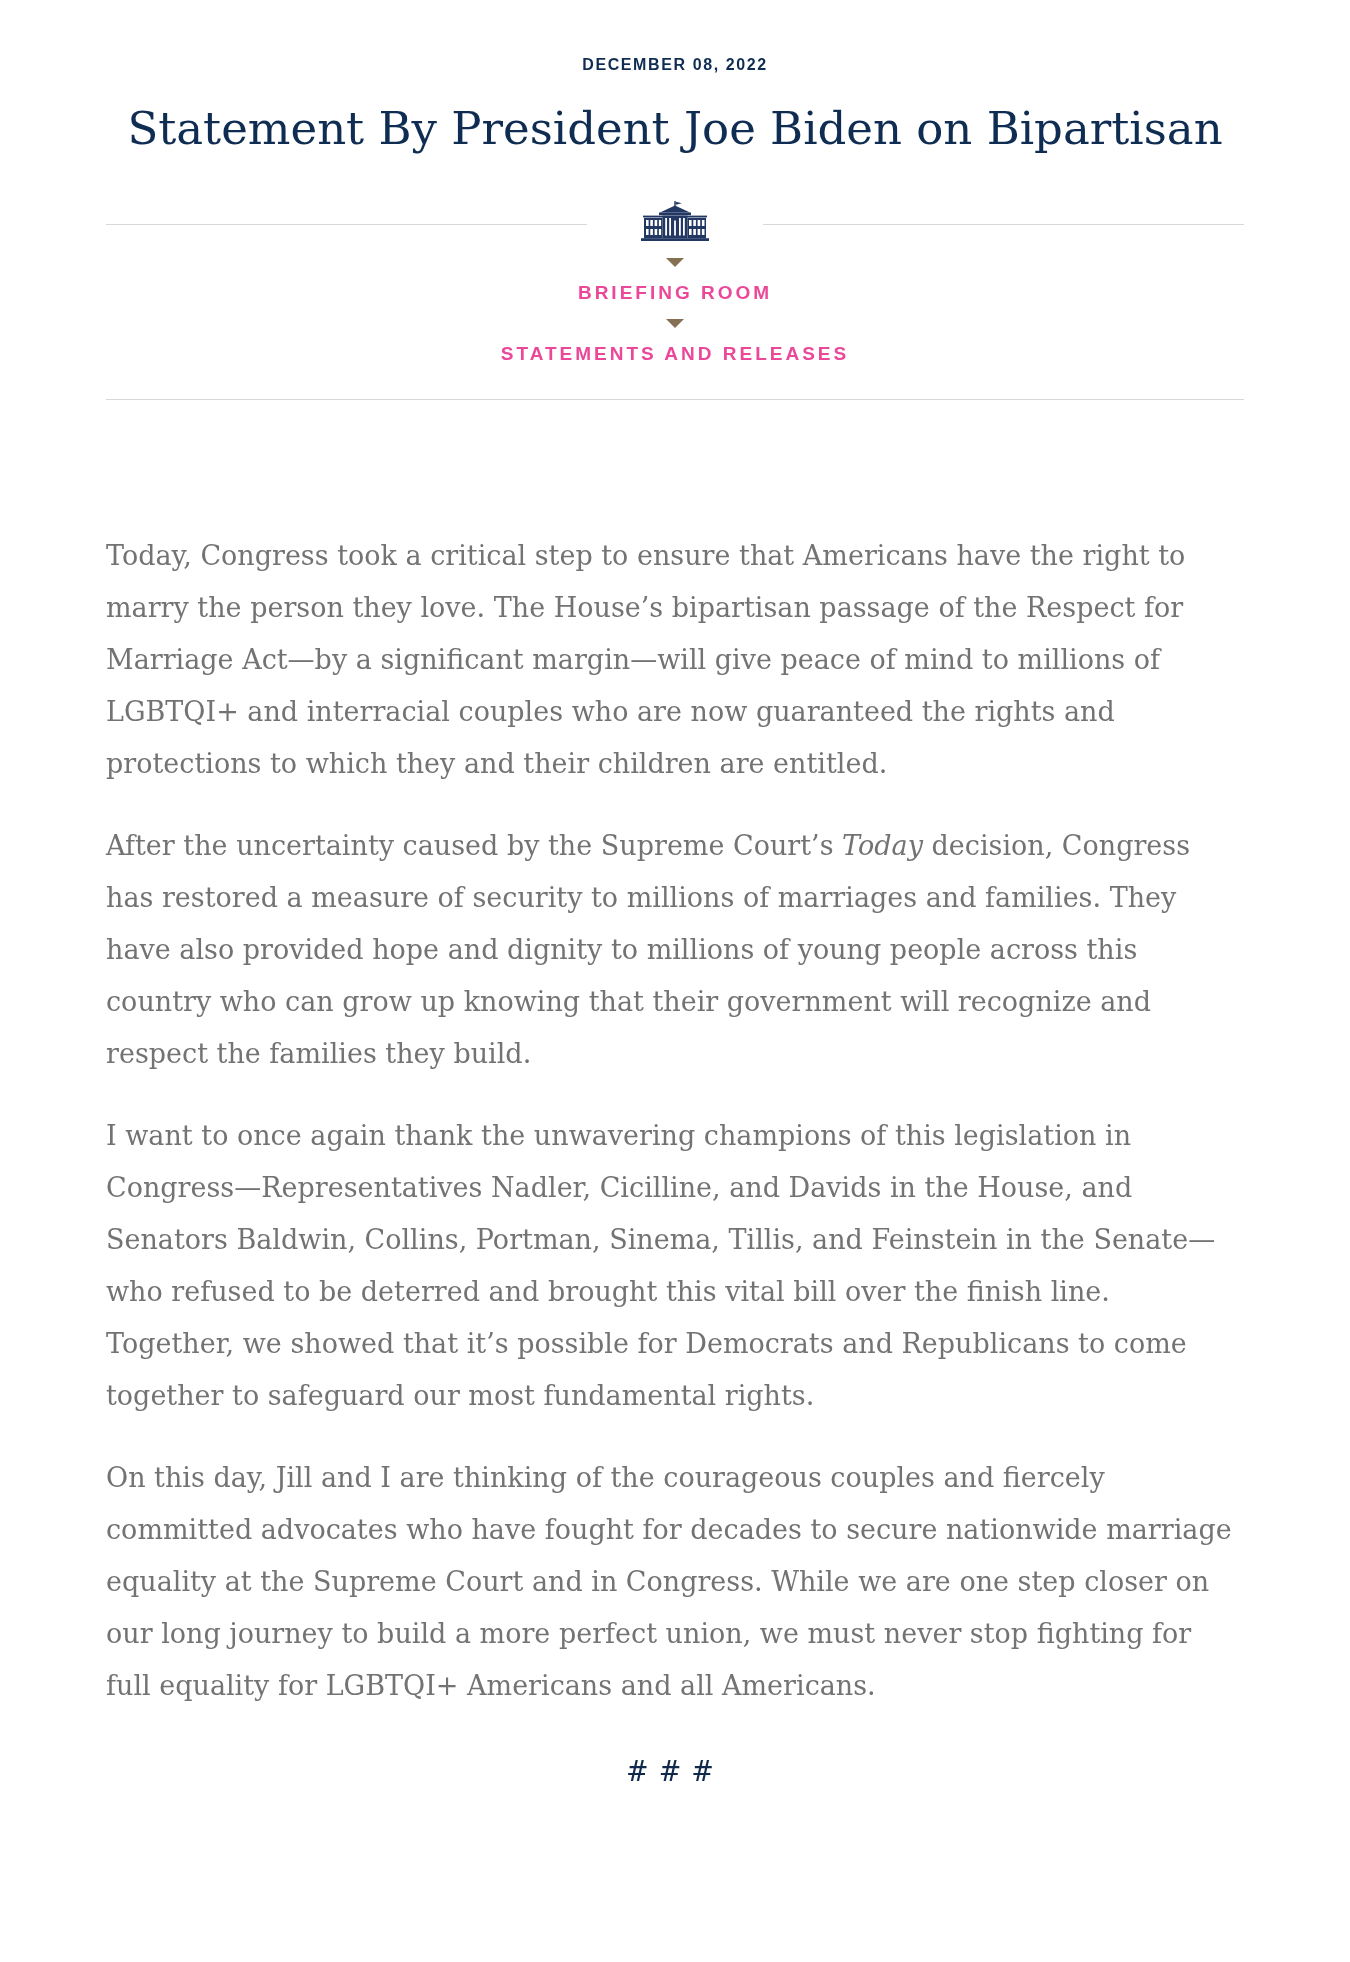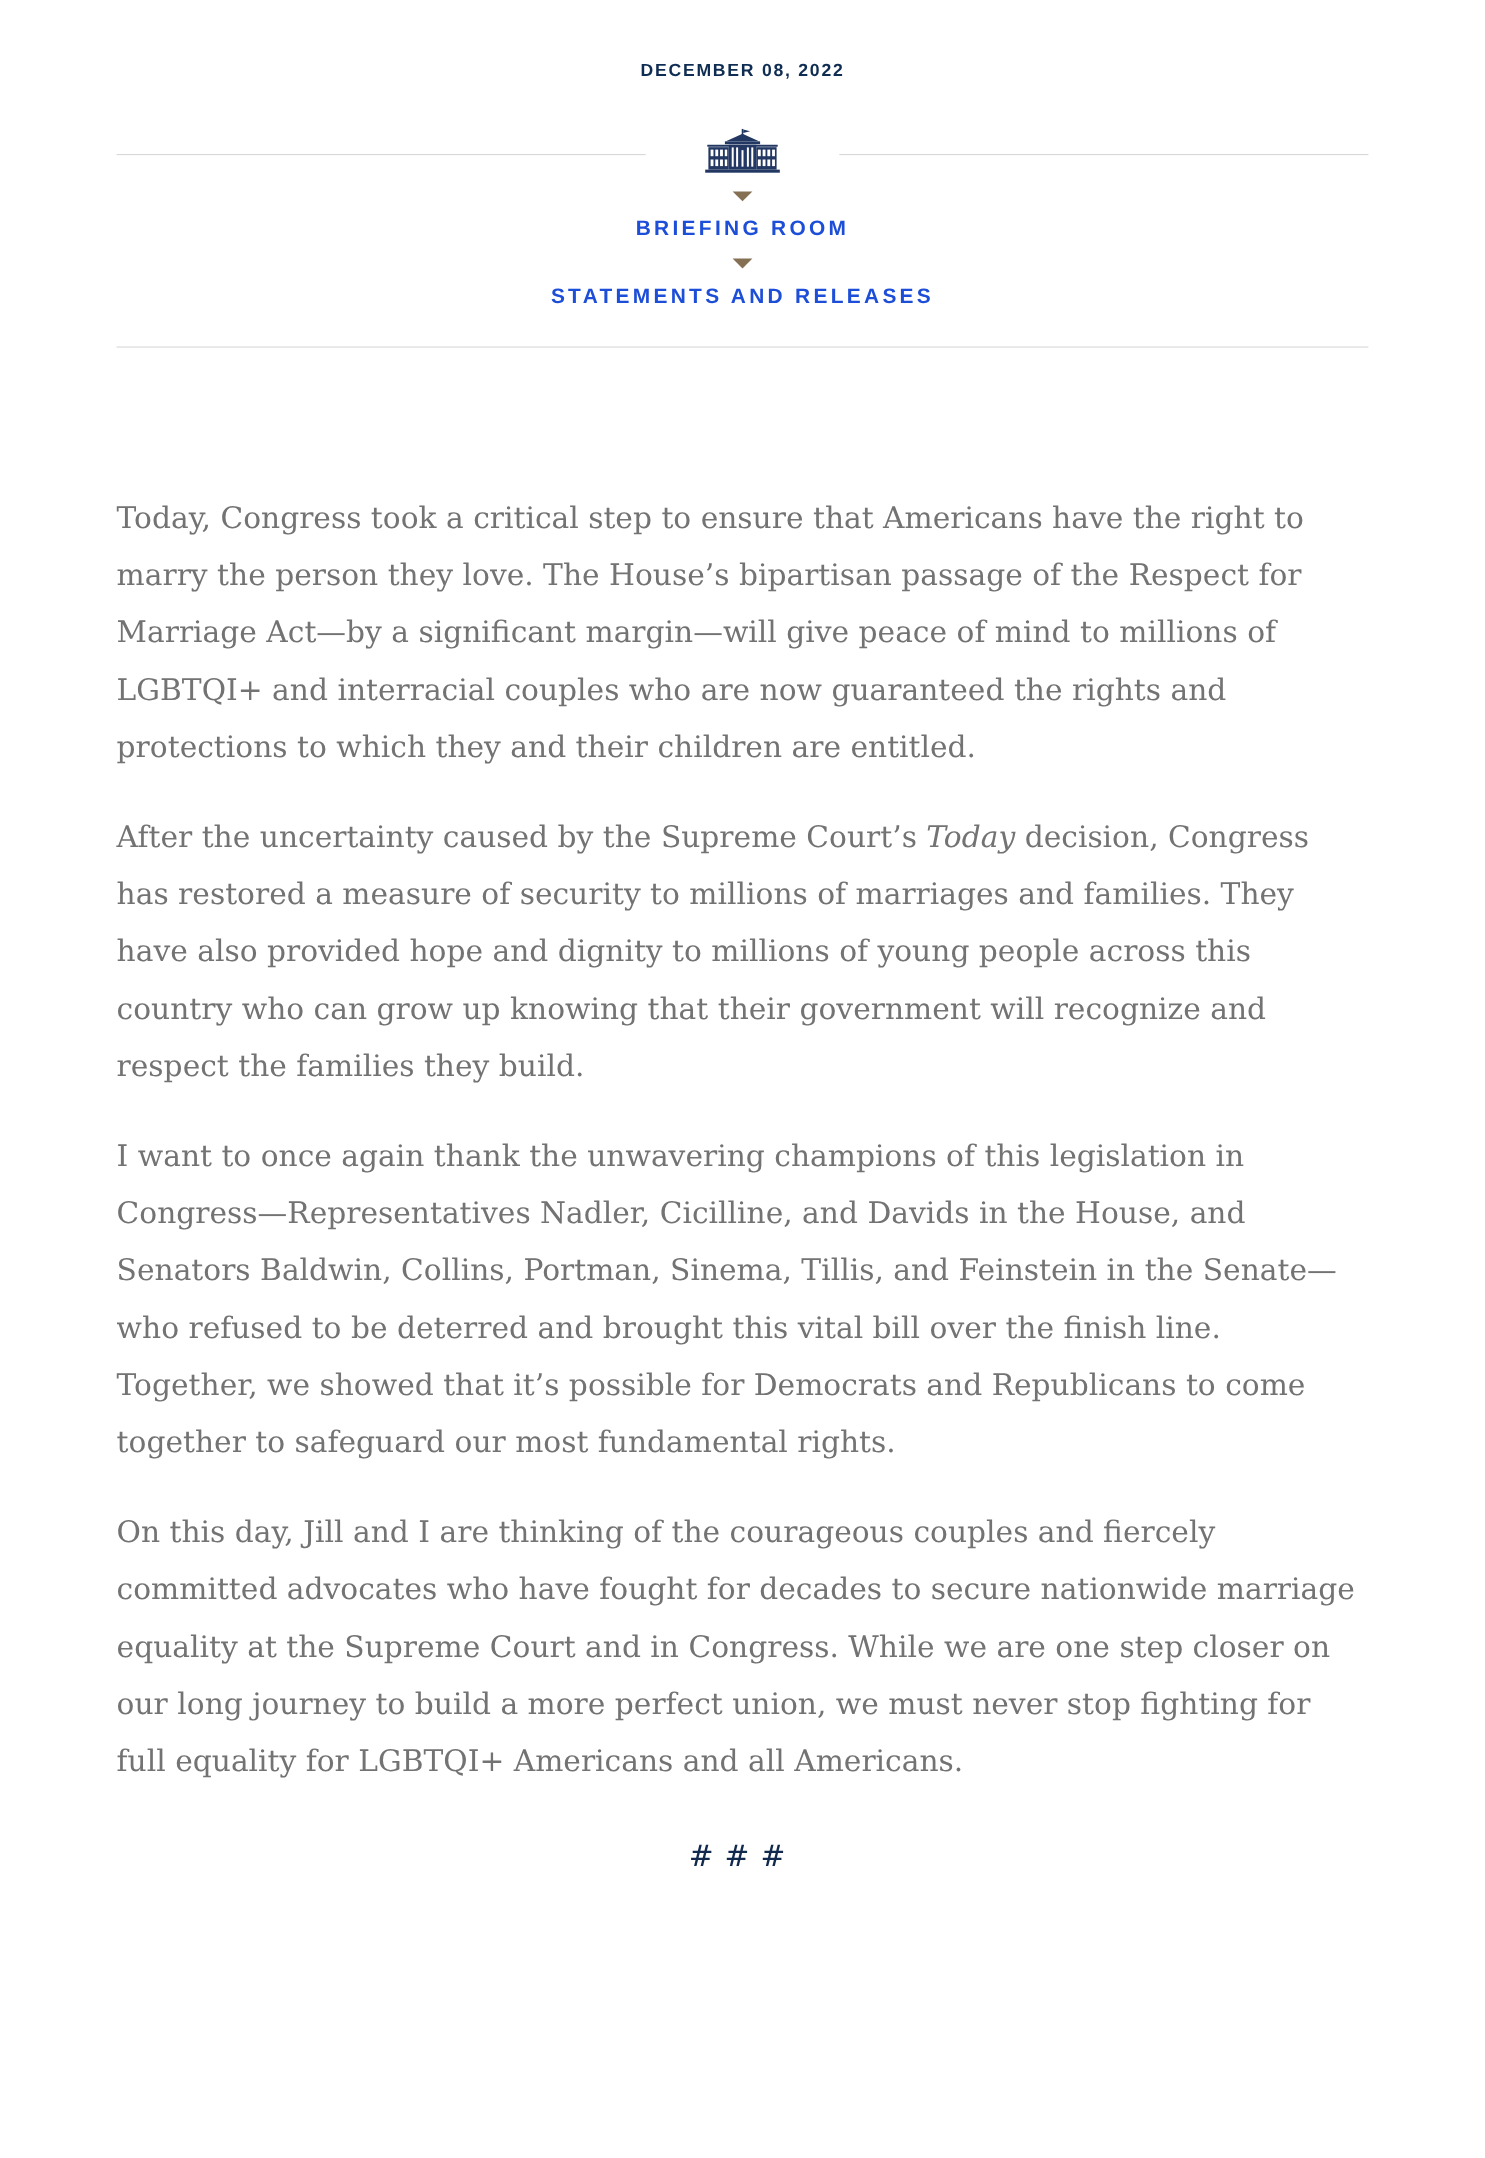--- a/index.html
+++ b/index.html
@@ -54,21 +54,21 @@
     width: 0; height: 0;
     border-left: 9px solid transparent;
     border-right: 9px solid transparent;
     border-top: 9px solid #867054;
   }
   .crumb {
     font-family: "Liberation Sans", sans-serif;
     font-weight: 700;
     font-size: 19px;
     letter-spacing: 3px;
-    color: #1d4ed8;
+    color: #ec4899;
     text-decoration: none;
     cursor: pointer;
   }
 
   .header-rule {
     border: none;
     border-top: 1px solid #d8d8d8;
     margin: 34px 0 0;
   }
 
@@ -94,20 +94,21 @@
 </head>
 <body>
 
 <div class="page">
   <div class="container">
 
     <header>
       <div class="date">DECEMBER 08, 2022</div>
 
       <h1 class="title">
+        <span class="title-line">Statement By President Joe Biden on Bipartisan</span>
       </h1>
 
       <div class="logo-divider">
         <span class="rule"></span>
         <span>
           <svg class="logo" viewBox="0 0 68 46" aria-hidden="true">
             <g fill="#233763">
               <rect x="33.3" y="0" width="1.4" height="7"></rect>
               <path d="M34.7 0.8 l6.2 1.5 -6.2 1.5 z"></path>
               <path d="M34 4.5 L49 11.5 H19 Z"></path>

